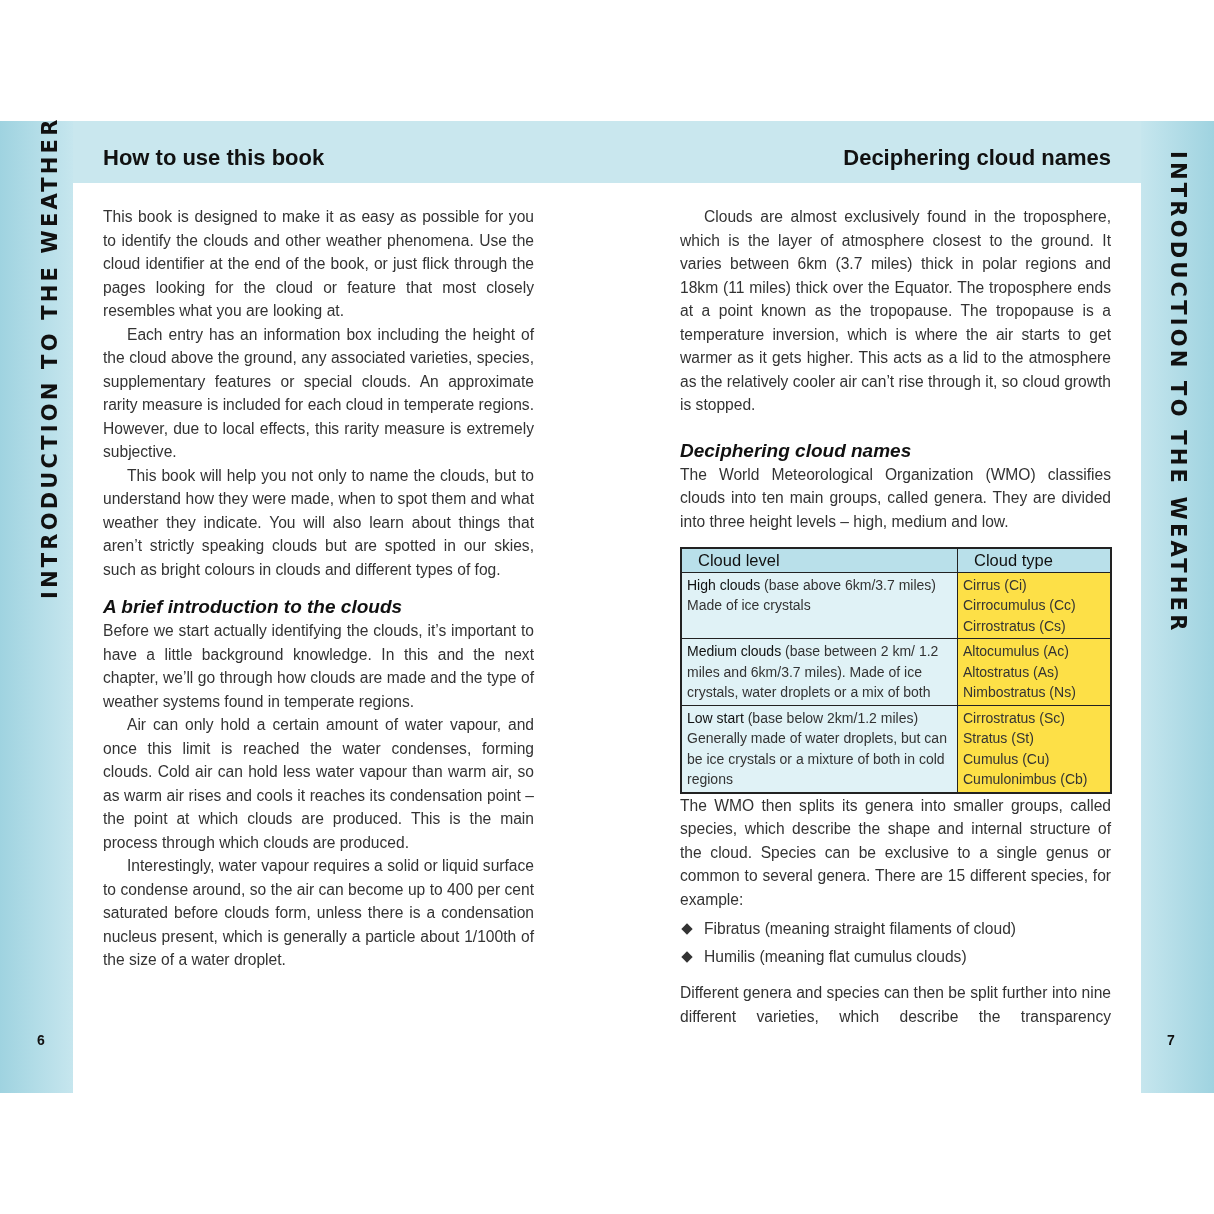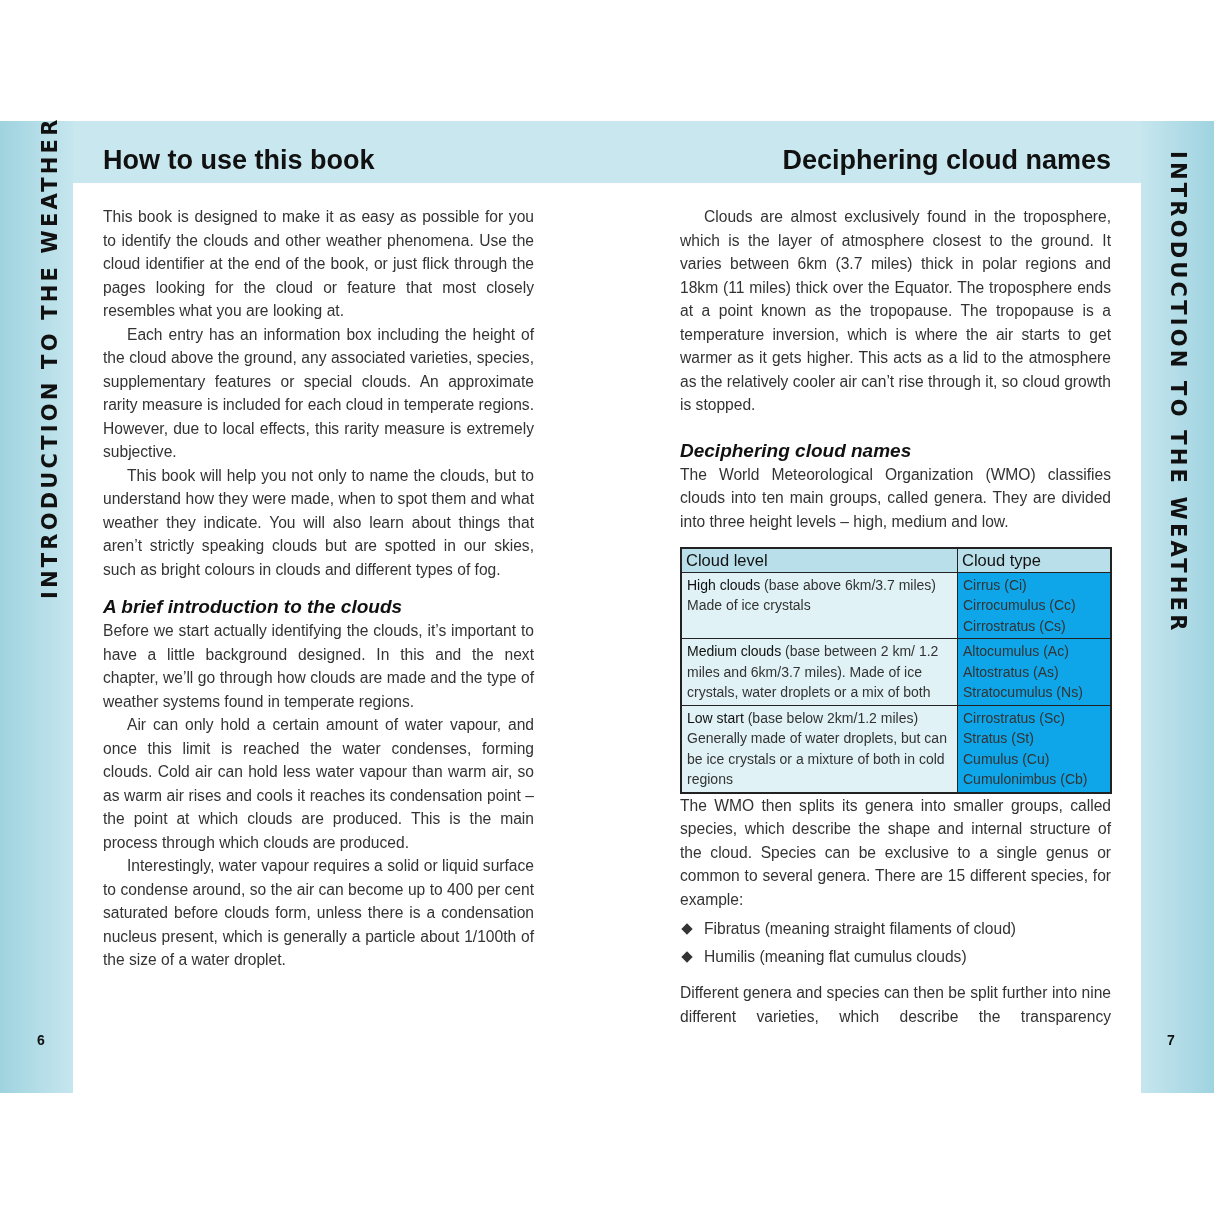--- a/index.html
+++ b/index.html
@@ -16,37 +16,37 @@
 
   .vtitle { position: absolute; font-weight: bold; font-size: 21px; letter-spacing: 3.2px; color: #111;
             white-space: nowrap; font-family: "DejaVu Sans", sans-serif; }
   .vtitle.left { left: 38px; top: 478px; transform-origin: 0 0; transform: rotate(-90deg); }
   .vtitle.right { left: 1168px; top: 30px; transform-origin: 0 0; transform: rotate(90deg) translateY(-22px); }
 
   .page { position: absolute; top: 62px; height: 910px; background: #ffffff; }
   .page.left { left: 73px; width: 534px; }
   .page.right { left: 607px; width: 534px; }
 
-  .header-title { position: absolute; top: 24px; font-weight: bold; font-size: 27px; color: #111; }
+  .header-title { position: absolute; top: 24px; font-weight: bold; font-size: 22px; color: #111; }
   .header-title.left { left: 103px; }
   .header-title.right { right: 103px; }
 
   .col { position: absolute; top: 84px; width: 431px; font-size: 15.6px; line-height: 23.5px; color: #333; }
   .col.left { left: 103px; }
   .col.right { left: 680px; }
 
   p { margin: 0; text-align: justify; }
   p.indent { text-indent: 24px; }
   h3 { margin: 14px 0 0 0; font-size: 19px; font-style: italic; font-weight: bold; color: #111; line-height: 24px; }
 
   table.clouds { margin-top: 14px; width: 432px; border-collapse: collapse; border: 2px solid #222; font-size: 14px; line-height: 20.5px; }
-  table.clouds th { background: #b9e0ea; text-align: left; font-weight: normal; font-size: 16.5px; color: #111; padding: 1px 4px; border: 1px solid #222; }
+  table.clouds th { background: #b9e0ea; text-align: left; font-weight: normal; font-size: 16.5px; color: #111; padding: 1px 16px; border: 1px solid #222; }
   table.clouds td { background: #e0f2f6; vertical-align: top; padding: 2px 5px 2px 5px; border: 1px solid #222; color: #333; }
   table.clouds td.level { width: 265px; }
-  table.clouds td.types { background: #0ea5e9; }
+  table.clouds td.types { background: #fde047; }
   .lvl-name { color: #111; margin-top: 29px; }
 
   ul.bullets { list-style: none; padding: 0; margin: 4px 0 10px 0; }
   ul.bullets li { position: relative; padding-left: 24px; line-height: 28px; }
   ul.bullets li .diamond { position: absolute; left: 3px; top: 10px; width: 8px; height: 8px; background: #333; transform: rotate(45deg); }
 
   .pagenum { position: absolute; top: 911px; font-weight: bold; font-size: 14px; color: #111; }
   .pagenum.left { left: 37px; }
   .pagenum.right { left: 1167px; }
 </style>
@@ -67,21 +67,21 @@
   <div class="header-title right">Deciphering cloud names</div>
 
   <div class="pagenum left">6</div>
   <div class="pagenum right">7</div>
 
   <div class="col left">
     <p>This book is designed to make it as easy as possible for you to identify the clouds and other weather phenomena. Use the cloud identifier at the end of the book, or just flick through the pages looking for the cloud or feature that most closely resembles what you are looking at.</p>
     <p class="indent">Each entry has an information box including the height of the cloud above the ground, any associated varieties, species, supplementary features or special clouds. An approximate rarity measure is included for each cloud in temperate regions. However, due to local effects, this rarity measure is extremely subjective.</p>
     <p class="indent">This book will help you not only to name the clouds, but to understand how they were made, when to spot them and what weather they indicate. You will also learn about things that aren’t strictly speaking clouds but are spotted in our skies, such as bright colours in clouds and different types of fog.</p>
     <h3>A brief introduction to the clouds</h3>
-    <p>Before we start actually identifying the clouds, it’s important to have a little background designed. In this and the next chapter, we’ll go through how clouds are made and the type of weather systems found in temperate regions.</p>
+    <p>Before we start actually identifying the clouds, it’s important to have a little background knowledge. In this and the next chapter, we’ll go through how clouds are made and the type of weather systems found in temperate regions.</p>
     <p class="indent">Air can only hold a certain amount of water vapour, and once this limit is reached the water condenses, forming clouds. Cold air can hold less water vapour than warm air, so as warm air rises and cools it reaches its condensation point – the point at which clouds are produced. This is the main process through which clouds are produced.</p>
     <p class="indent">Interestingly, water vapour requires a solid or liquid surface to condense around, so the air can become up to 400 per cent saturated before clouds form, unless there is a condensation nucleus present, which is generally a particle about 1/100th of the size of a water droplet.</p>
   </div>
 
   <div class="col right">
     <p class="indent">Clouds are almost exclusively found in the troposphere, which is the layer of atmosphere closest to the ground. It varies between 6km (3.7 miles) thick in polar regions and 18km (11 miles) thick over the Equator. The troposphere ends at a point known as the tropopause. The tropopause is a temperature inversion, which is where the air starts to get warmer as it gets higher. This acts as a lid to the atmosphere as the relatively cooler air can’t rise through it, so cloud growth is stopped.</p>
     <h3 style="margin-top:22px">Deciphering cloud names</h3>
     <p>The World Meteorological Organization (WMO) classifies clouds into ten main groups, called genera. They are divided into three height levels – high, medium and low.</p>
 
     <table class="clouds">
@@ -98,21 +98,21 @@
             <div>Cirrus (Ci)</div>
             <div>Cirrocumulus (Cc)</div>
             <div>Cirrostratus (Cs)</div>
           </td>
         </tr>
         <tr>
           <td class="level"><span class="lvl-name">Medium clouds</span><span> (base between 2 km/ 1.2 miles and 6km/3.7 miles). Made of ice crystals, water droplets or a mix of both</span></td>
           <td class="types">
             <div>Altocumulus (Ac)</div>
             <div>Altostratus (As)</div>
-            <div>Stratocumulus (Ns)</div>
+            <div>Nimbostratus (Ns)</div>
           </td>
         </tr>
         <tr>
           <td class="level"><span class="lvl-name">Low start</span><span> (base below 2km/1.2 miles) Generally made of water droplets, but can be ice crystals or a mixture of both in cold regions</span></td>
           <td class="types">
             <div>Cirrostratus (Sc)</div>
             <div>Stratus (St)</div>
             <div>Cumulus (Cu)</div>
             <div>Cumulonimbus (Cb)</div>
           </td>

